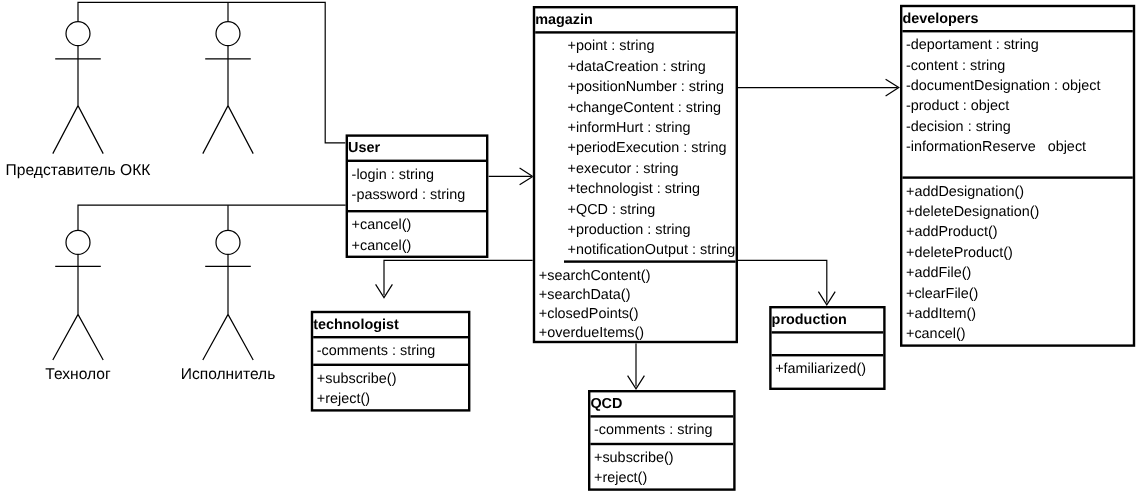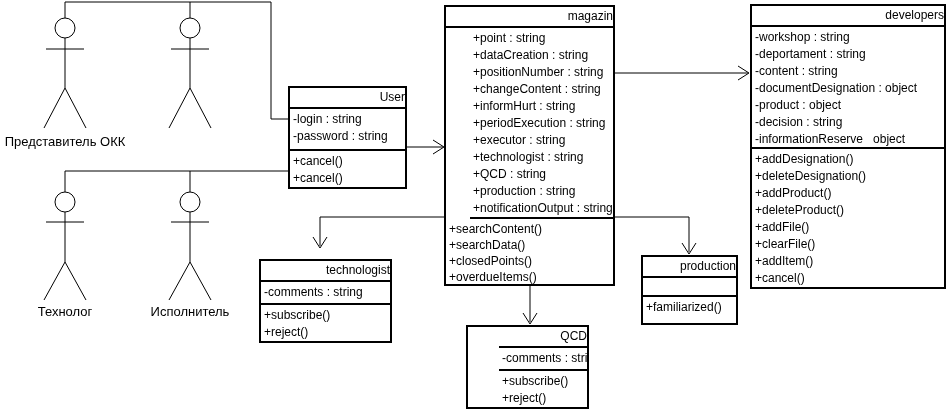--- a/index.html
+++ b/index.html
@@ -1,36 +1,36 @@
 <!DOCTYPE html>
 <html><head>
 <meta charset="utf-8">
 <style>
   html,body{margin:0;padding:0;background:#ffffff;}
   #stage{position:relative;width:948px;height:411px;background:#ffffff;overflow:hidden;
          font-family:"Liberation Sans",sans-serif;color:#000;}
   #wires{position:absolute;left:0;top:0;z-index:1;}
   .box{position:absolute;background:#fff;border:2px solid #000;box-sizing:border-box;z-index:2;
        font-size:12px;}
-  .box .title{font-weight:400;text-align:right;border-bottom:2px solid #000;
+  .box .title{font-weight:700;text-align:left;border-bottom:2px solid #000;
               height:19px;line-height:18px;overflow:hidden;}
   .box .sec{padding:2px 1px 0 3px;box-sizing:border-box;overflow:hidden;}
   .box .sec.attrs{border-bottom:2px solid #000;}
   .row{line-height:17px;white-space:pre;}
   .tight .row{line-height:16px;}
 
-  #box-user{left:288px;top:86px;width:119px;height:103px;}
+  #box-user{left:288px;top:112px;width:119px;height:103px;}
   #box-user .attrs{height:42px;}
   #box-magazin{left:444px;top:5px;width:171px;height:281px;}
   #box-magazin .attrs{height:191px;margin-left:24px;}
   #box-developers{left:750px;top:4px;width:196px;height:285px;}
   #box-developers .attrs{height:122px;}
   #box-technologist{left:259px;top:259px;width:133px;height:84px;}
   #box-technologist .attrs{height:23px;}
-  #box-qcd{left:466px;top:325px;width:123px;height:84px;padding-left:31px;}
+  #box-qcd{left:490px;top:325px;width:123px;height:84px;}
   #box-qcd .attrs{height:23px;}
   #box-production{left:641px;top:255px;width:97px;height:70px;}
   #box-production .attrs{height:19px;}
 
   .actor-label{position:absolute;z-index:2;font-size:13px;text-align:center;height:16px;line-height:16px;}
   #actor-label-0{left:-10px;top:134px;width:150px;}
   #actor-label-1{left:115px;top:134px;width:150px;}
   #actor-label-2{left:-10px;top:304px;width:150px;}
   #actor-label-3{left:115px;top:304px;width:150px;}
 </style>
@@ -120,21 +120,20 @@
       <div class="row">+searchContent()</div>
       <div class="row">+searchData()</div>
       <div class="row">+closedPoints()</div>
       <div class="row">+overdueItems()</div>
     </div>
   </div>
 
   <div class="box" id="box-developers">
     <div class="title">developers</div>
     <div class="sec attrs">
-      <div class="row">-workshop : string</div>
       <div class="row">-deportament : string</div>
       <div class="row">-content : string</div>
       <div class="row">-documentDesignation : object</div>
       <div class="row">-product : object</div>
       <div class="row">-decision : string</div>
       <div class="row">-informationReserve   object</div>
     </div>
     <div class="sec methods">
       <div class="row">+addDesignation()</div>
       <div class="row">+deleteDesignation()</div>

